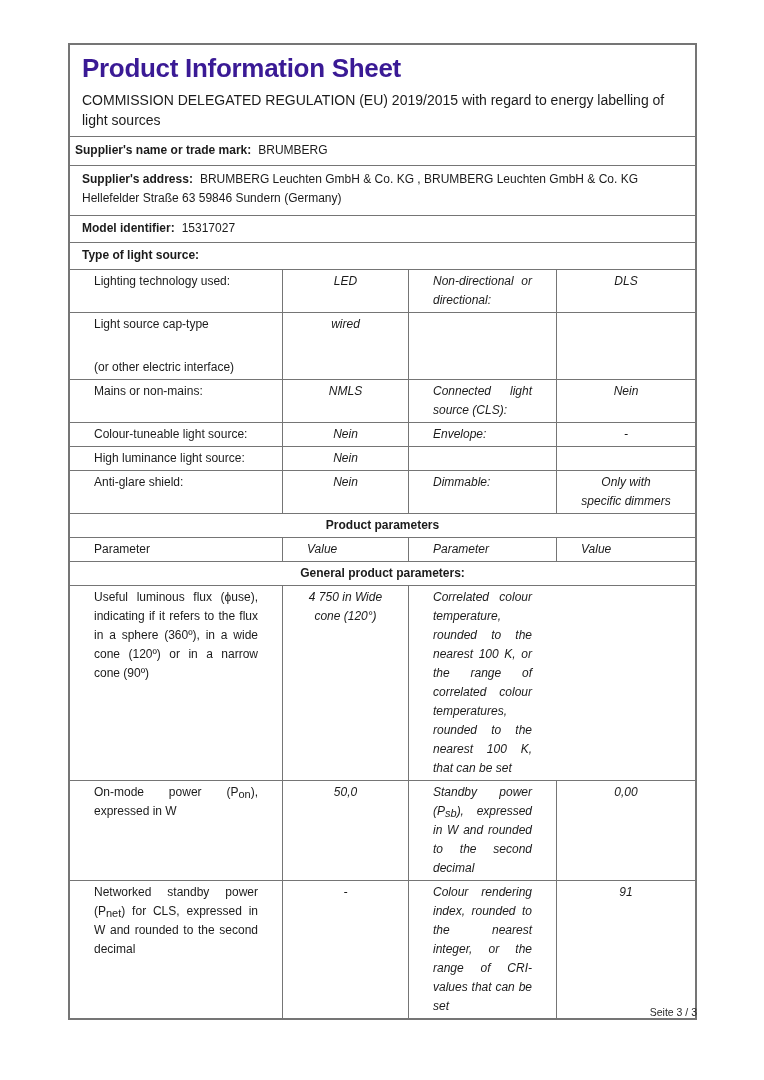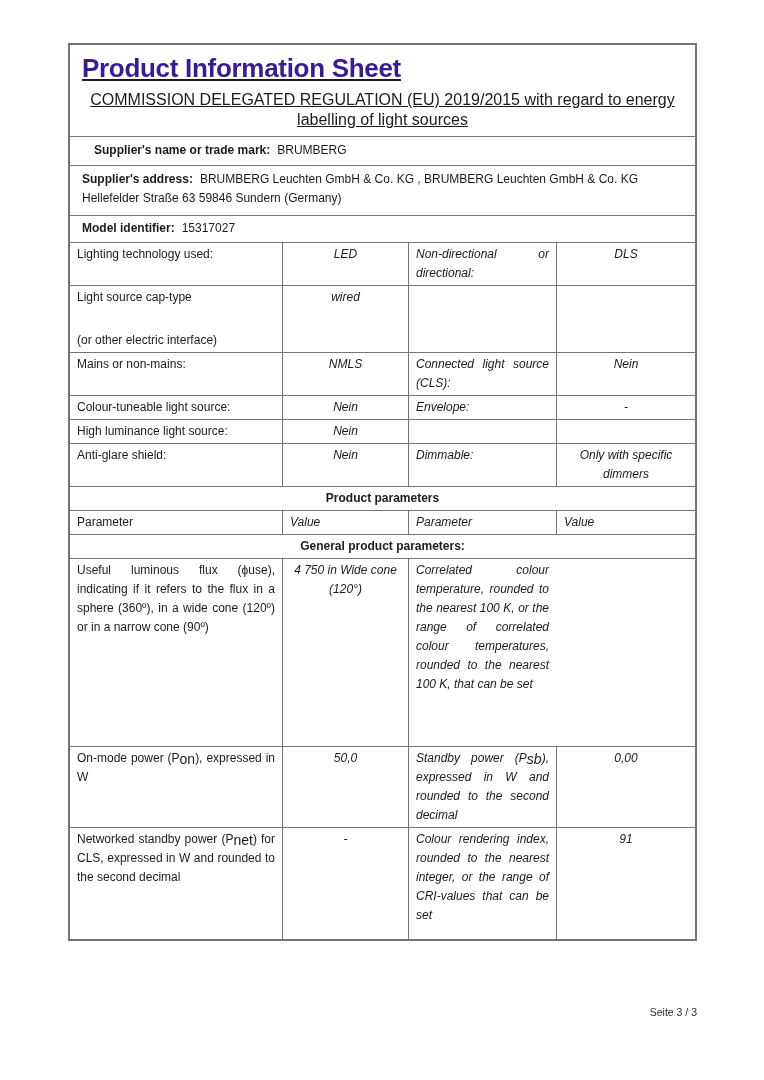--- a/index.html
+++ b/index.html
@@ -9,76 +9,79 @@
     font-family:"Liberation Sans","DejaVu Sans",sans-serif;
     color:#1b1b1b; font-size:12px; line-height:19px;
     -webkit-font-smoothing:antialiased;
   }
   .sheet-table {
     position:absolute; left:68px; top:43px; width:629px;
     border:2px solid #757575; background:#fff;
   }
   .row { display:flex; align-items:stretch; }
   .row + .row { border-top:1.5px solid #757575; }
-  .cell { padding:2px 7px; overflow:hidden; }
+  .cell { padding:2px 24px; overflow:hidden; }
   .cell + .cell { border-left:1.5px solid #757575;font-style:italic; }
   .c1 { width:212px; flex:0 0 212px; }
   .c2 { width:126px; flex:0 0 126px; }
   .c3 { width:148px; flex:0 0 148px; }
   .c4 { flex:1 1 auto; }
   .full { width:100%; flex:1 1 100%; }
   .param { text-align:justify; }
   .value { text-align:center; }
   .bold  { font-weight:bold; }
   .center{ text-align:center; }
-  .title-cell { padding:7px 12px 6px 12px;text-decoration:underline; }
+  .title-cell { padding:7px 12px 6px 12px; }
   .doc-title {
     color:#3a1a95; font-size:26px; line-height:33px; font-weight:bold;
     letter-spacing:-0.3px; margin:0 0 5px 0;
   }
-  .doc-subtitle { font-size:16px; line-height:20px;text-align:center; }
+  .doc-subtitle { font-size:14px; line-height:20px; }
   .kv-label { font-weight:bold; }
   .kv-value { margin-left:7px; }
   .line2 { margin-top:24px; }
-  sub.sb { font-size:14px; line-height:0; vertical-align:-2px; }
+  sub.sb { font-size:11px; line-height:0; vertical-align:-2px; }
   .page-footer {
     position:absolute; right:67px; top:1005px;
     font-size:10.5px; line-height:14px; color:#2a2a2a;
   }
 </style>
 </head>
 <body>
 
 <div class="sheet-table">
 
   <div class="row" style="min-height:91px">
     <div class="cell full title-cell">
       <div class="doc-title">Product Information Sheet</div>
       <div class="doc-subtitle">COMMISSION DELEGATED REGULATION (EU) 2019/2015 with regard to energy labelling of light sources</div>
     </div>
   </div>
 
   <div class="row" style="min-height:29px">
-    <div class="cell full" style="padding:4px 24px">
+    <div class="cell full" style="padding:4px 5px">
       <span class="kv-label">Supplier's name or trade mark:</span><span class="kv-value">BRUMBERG</span>
     </div>
   </div>
 
   <div class="row" style="min-height:50px">
     <div class="cell full" style="padding:4px 12px">
       <span class="kv-label">Supplier's address:</span><span class="kv-value">BRUMBERG Leuchten GmbH &amp; Co. KG , BRUMBERG Leuchten GmbH &amp; Co. KG Hellefelder Straße 63 59846 Sundern (Germany)</span>
     </div>
   </div>
 
   <div class="row" style="min-height:27px">
     <div class="cell full" style="padding:3px 12px">
       <span class="kv-label">Model identifier:</span><span class="kv-value">15317027</span>
     </div>
   </div>
 
+  <div class="row" style="min-height:27px">
+    <div class="cell full bold" style="padding:3px 12px">Type of light source:</div>
+  </div>
 
   <div class="row" style="min-height:40px">
     <div class="cell c1 param">Lighting technology used:</div>
     <div class="cell c2 value">LED</div>
     <div class="cell c3 param">Non-directional or directional:</div>
     <div class="cell c4 value">DLS</div>
   </div>
 
   <div class="row" style="min-height:44px">
     <div class="cell c1 param">

